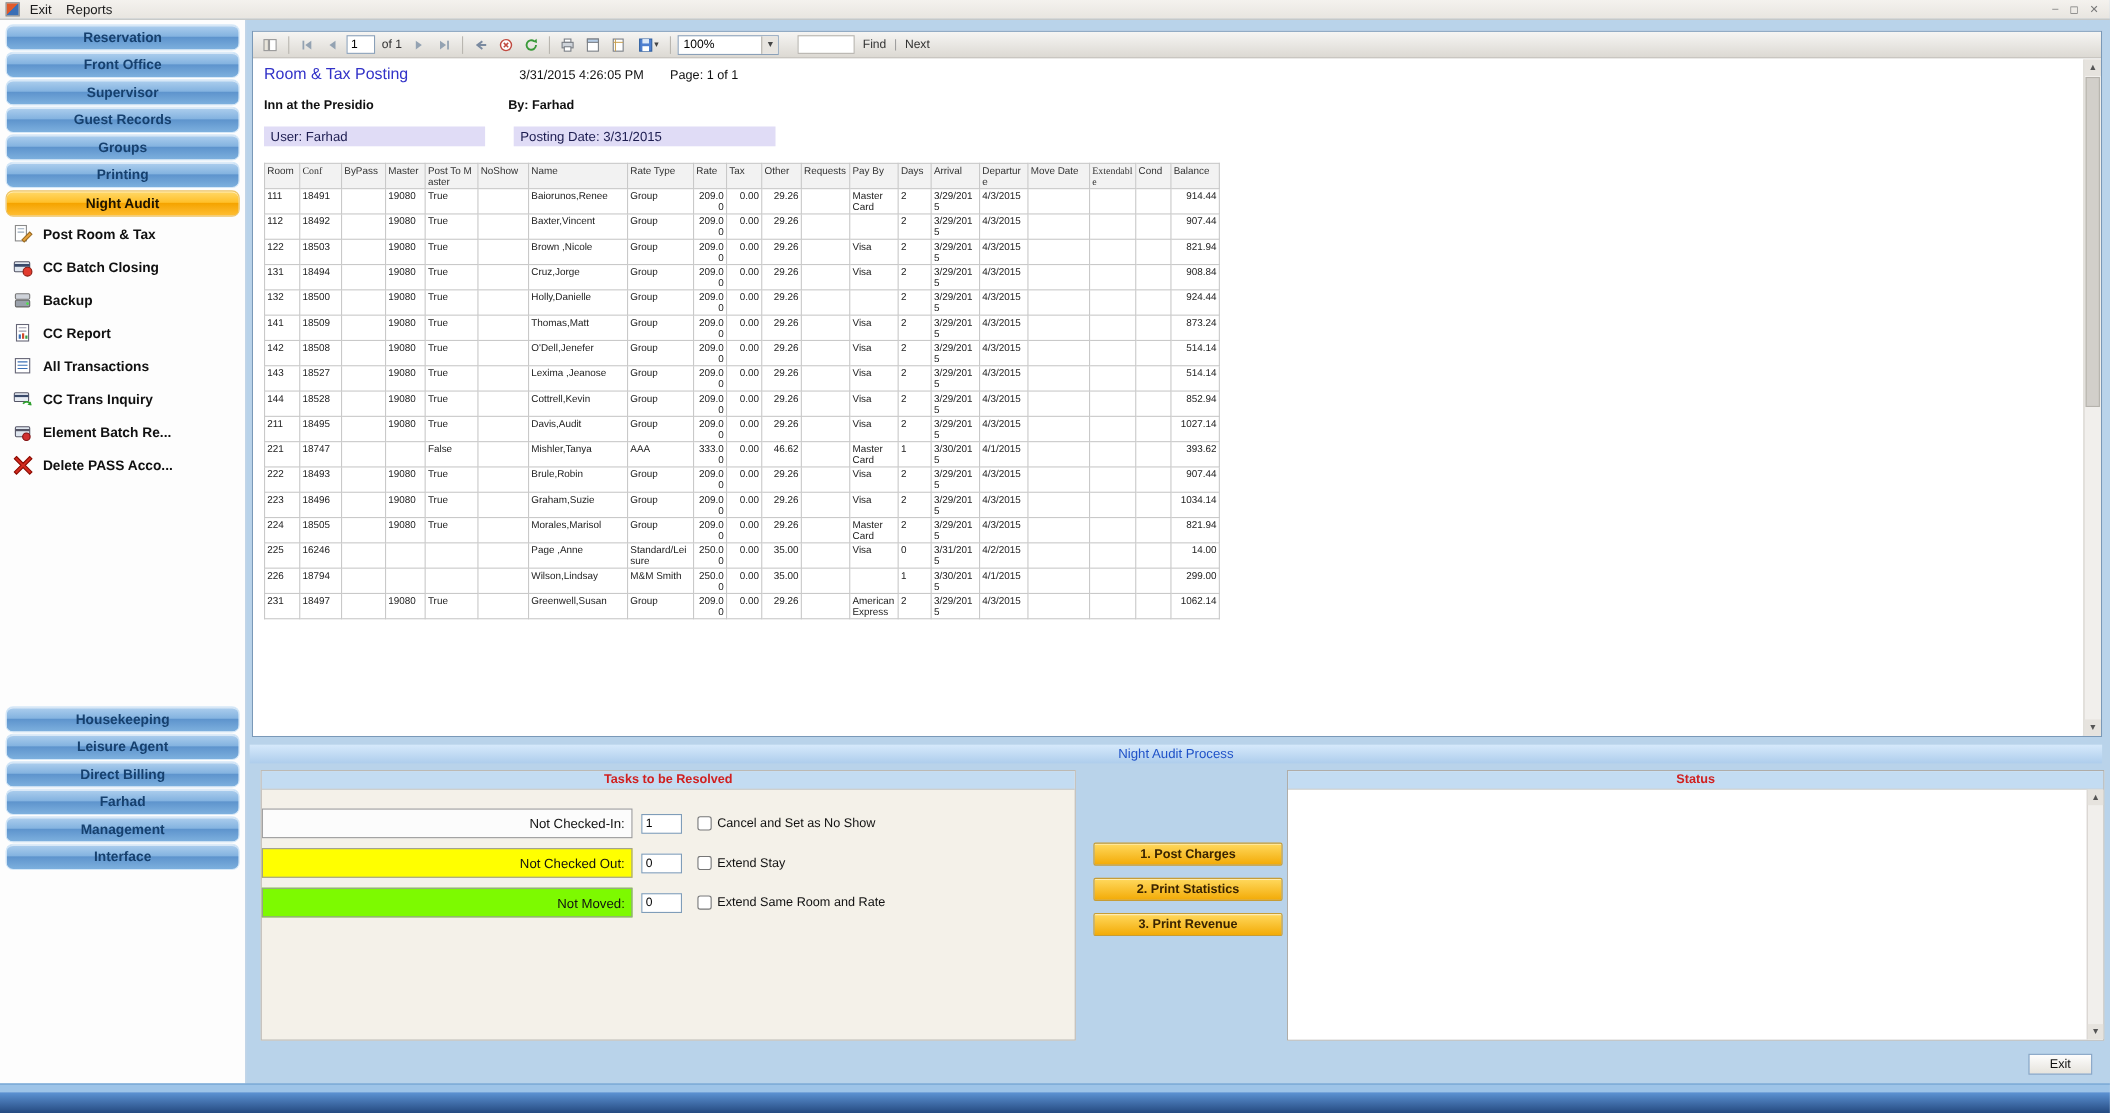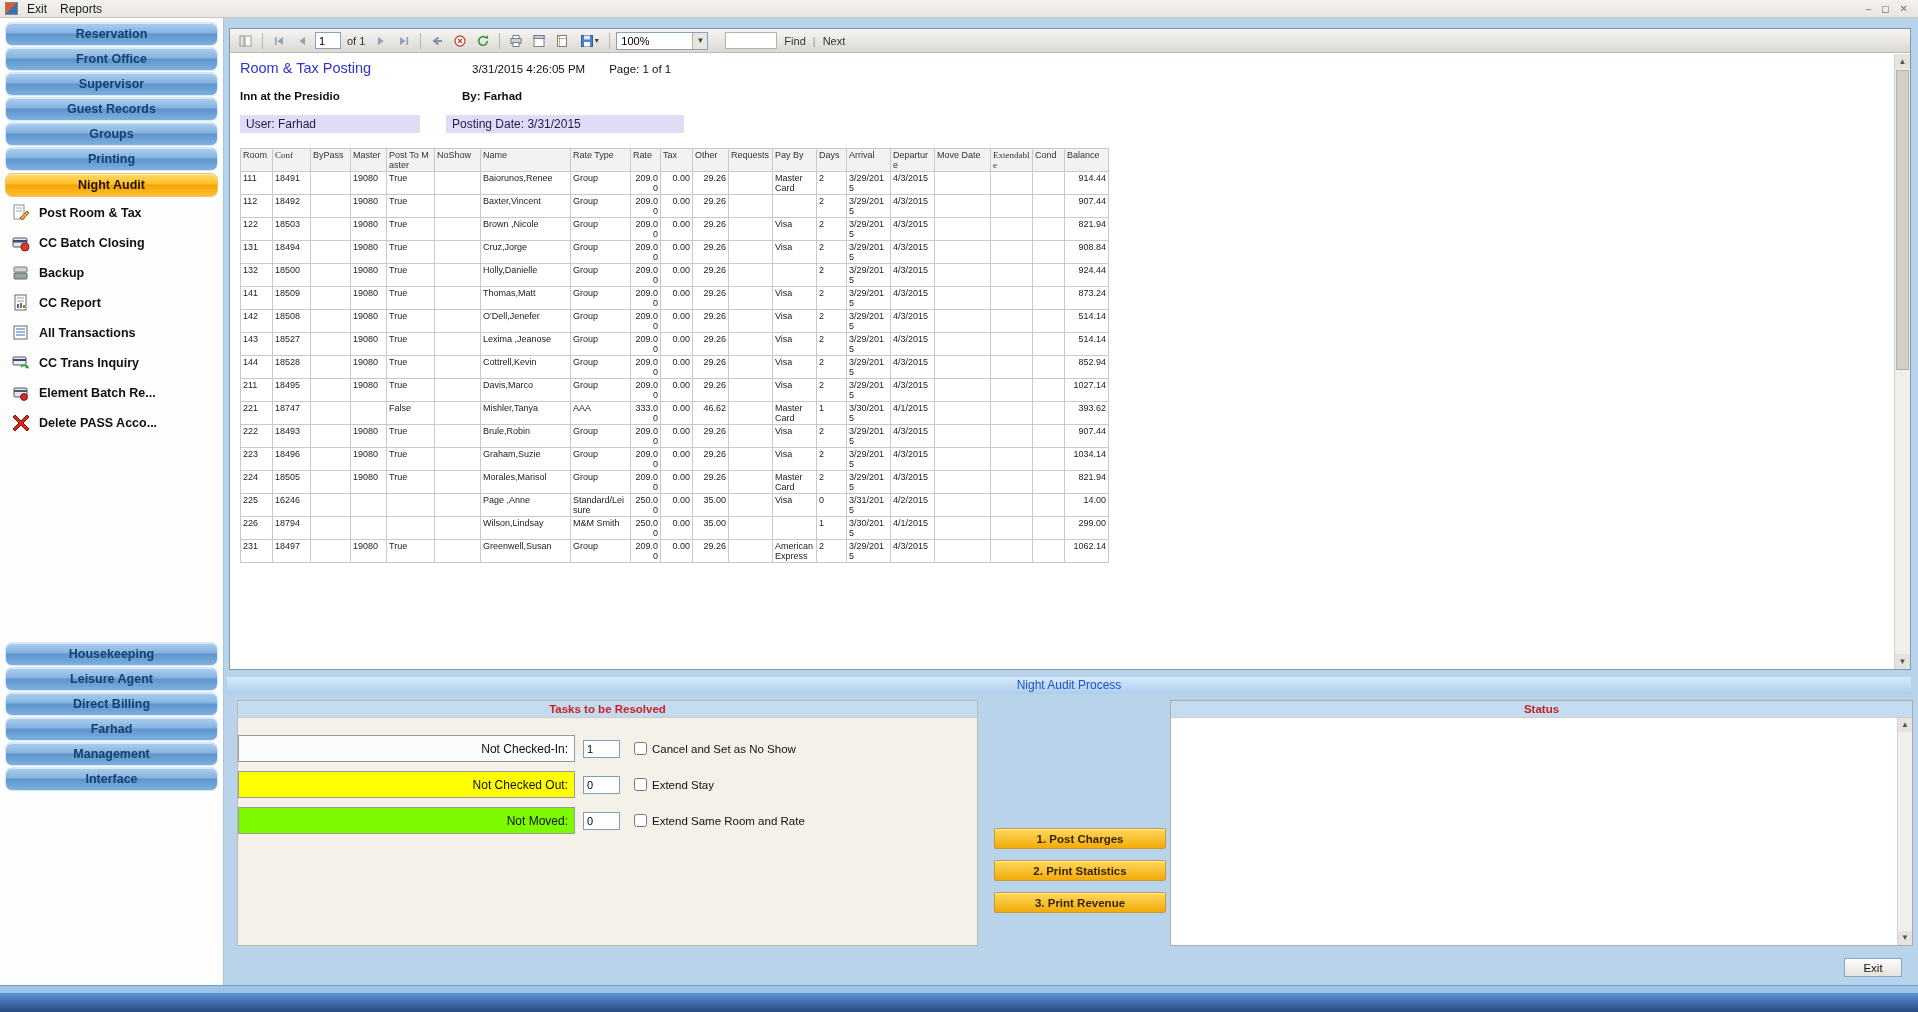--- a/index.html
+++ b/index.html
@@ -58,21 +58,21 @@
   .rv-body { position:absolute; top:25px; left:0; right:17px; bottom:0;
     background:#fff; overflow:hidden; padding:6px 0 0 10px; }
   .report-head-row { display:flex; align-items:baseline; }
   .report-title { width:232px; font-size:14.5px; color:#3232c8; }
   .report-datetime { font-size:11.5px; color:#111; }
   .report-pagelabel { font-size:11.5px; color:#111; margin-left:24px; }
   .prop-row { display:flex; margin-top:14px; font-size:11.5px; color:#111;font-weight:bold; }
   .prop-name { width:222px; }
   .meta-row { display:flex; margin-top:13px; gap:26px; }
   .meta-box { background:#e0dcf6; padding:2px 6px; font-size:12px; color:#1c1c50; }
-  .meta-box.user { width:180px; }
+  .meta-box.user { width:201px; }
   .meta-box.date { width:238px; }
   table.report { border-collapse:collapse; table-layout:fixed; width:868px;
     margin-top:15px; font-size:9px; color:#222; }
   table.report th, table.report td { border:1px solid #c9c9c9; padding:1px 2px;
     vertical-align:top; text-align:left; word-wrap:break-word; word-break:break-all; }
   table.report th { background:#f2f2f2; font-weight:normal; color:#333; }
   table.report td { height:21px; background:#fff; }
   table.report td:nth-child(7), table.report td:nth-child(13) { word-break:normal; }
   table.report td.num { text-align:right; }
   
@@ -96,21 +96,21 @@
   .task-label-cell { width:337px; height:100%; display:flex; align-items:center;
     justify-content:flex-end; padding-right:6px; font-size:12px; color:#111;
     border:1px solid #9a9a9a; background:#fcfcfc; }
   .task-row.yellow .task-label-cell { background:#ffff00; }
   .task-row.green  .task-label-cell { background:#7dfa00; }
   .task-input { margin-left:8px; width:37px; height:18px; border:1px solid #7f9db9;
     font-size:11px; padding-left:3px; font-family:"Liberation Sans",sans-serif; }
   .task-check { margin-left:14px; display:flex; align-items:center; gap:5px;
     font-size:11.5px; color:#111; }
   .task-check input { width:13px; height:13px; }
-  .buttons-col { position:absolute; left:770px; top:810px; width:172px;
+  .buttons-col { position:absolute; left:770px; top:748px; width:172px;
     display:flex; flex-direction:column; gap:11px; }
   .gold-btn { height:21px; border:1px solid #c79d35; border-radius:2px;
     background:linear-gradient(#ffd95e,#f3ab07); font-size:11.5px; font-weight:bold;
     color:#3a2400; display:flex; align-items:center; justify-content:center; cursor:pointer;
     box-shadow:inset 0 1px 0 rgba(255,255,255,.5); }
   .status-panel { position:absolute; left:946px; right:5px; top:682px; height:246px;
     border:1px solid #b0ada8; background:#fff; }
   .status-body { position:absolute; top:17px; bottom:0; left:0; right:0; background:#fff; }
   .status-rail { position:absolute; top:0; right:0; bottom:0; width:15px;
     background:#f1efec; border-left:1px solid #d5d2cc; }
@@ -575,21 +575,21 @@
                 <td></td>
                 <td class="num">852.94</td>
               </tr>
               <tr>
                 <td>211</td>
                 <td>18495</td>
                 <td></td>
                 <td>19080</td>
                 <td>True</td>
                 <td></td>
-                <td>Davis,Marco</td>
+                <td>Davis,Audit</td>
                 <td>Group</td>
                 <td class="num">209.00</td>
                 <td class="num">0.00</td>
                 <td class="num">29.26</td>
                 <td></td>
                 <td>Visa</td>
                 <td>2</td>
                 <td>3/29/2015</td>
                 <td>4/3/2015</td>
                 <td></td>

